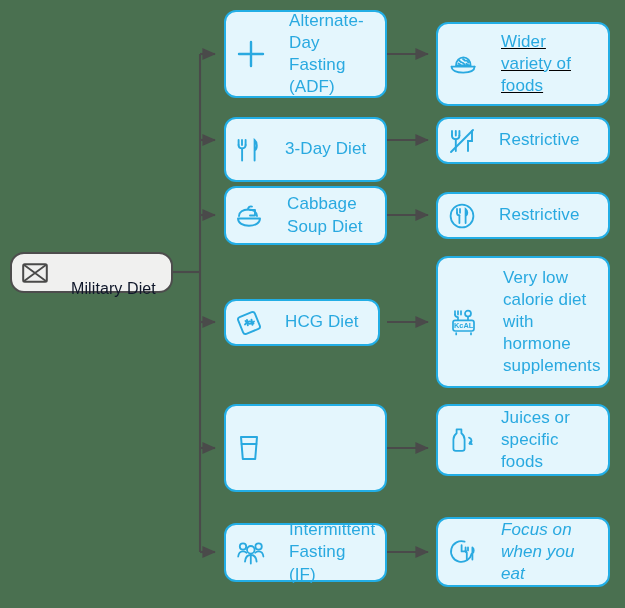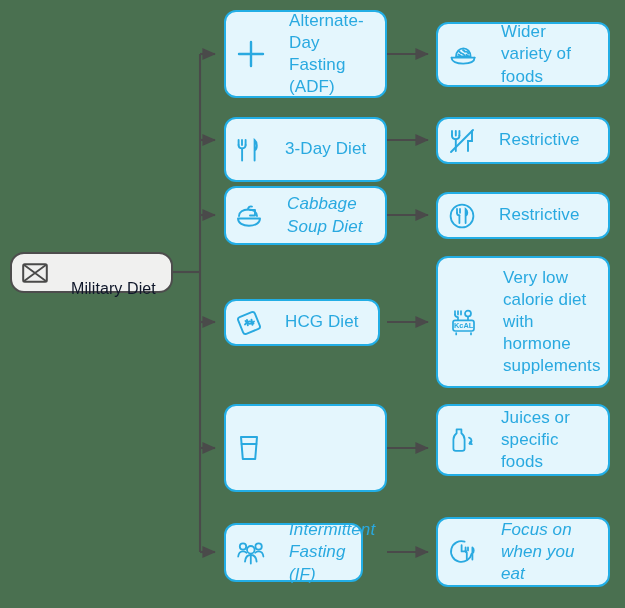--- a/index.html
+++ b/index.html
@@ -138,21 +138,21 @@
             <path d="M2.6,3 L2.6,8"></path>
           <path d="M2.6,8 C2.6,10.4 4,11.4 6.1,11.4 C8.2,11.4 9.6,10.4 9.6,8"></path>
           <path d="M6.1,11.4 L6.1,23.5"></path>
           <path d="M18.6,23.5 L18.6,3 C21.4,5.2 21.6,12 18.6,13.4"></path>
         </g>
       </svg>
     </span>
     <span class="label">3-Day Diet</span>
   </div>
 
-  <div class="node cyan lvl2" style="left:224px; top:186px; width:163px; height:59px;font-style:italic;">
+  <div class="node cyan lvl2" style="left:224px; top:186px; width:163px; height:59px;">
     <span class="icon">
       <svg width="28" height="26" viewBox="0 0 28 26">
         <g stroke="#29a9e0" stroke-width="1.9" fill="none" stroke-linejoin="round" stroke-linecap="round">
           <path d="M3,13 C3,9 7,6.5 12,6.5 C18,6.5 21,9.5 21,13"></path>
           <path d="M12,6.5 C12,4 14,3 16,3.6"></path>
           <path d="M2,15.5 C2,20 7,22.8 13,22.8 C19,22.8 24,20 24,15.5 L2,15.5 z"></path>
           <path d="M14,7 L19,7 L19,12.5 L14,12.5"></path>
         </g>
       </svg>
     </span>
@@ -177,38 +177,38 @@
     <span class="icon">
       <svg width="26" height="30" viewBox="0 0 26 30">
         <g stroke="#29a9e0" stroke-width="2" fill="none" stroke-linejoin="round" stroke-linecap="round">
           <path d="M5,4 L21,4 L19.2,26 L6.8,26 z"></path>
           <path d="M5.6,11 L20.4,11"></path>
         </g>
       </svg>
     </span>
   </div>
 
-  <div class="node cyan lvl2" style="left:224px; top:523px; width:139px; height:59px;font-style:italic;">
+  <div class="node cyan lvl2" style="left:224px; top:523px; width:163px; height:59px;">
     <span class="icon">
       <svg width="30" height="28" viewBox="0 0 30 28">
         <g stroke="#29a9e0" stroke-width="1.8" fill="none" stroke-linejoin="round" stroke-linecap="round">
           <circle cx="7" cy="7.5" r="3.2"></circle>
           <circle cx="22.6" cy="7.5" r="3.2"></circle>
           <circle cx="14.8" cy="10.8" r="3.8"></circle>
           <path d="M2.2,17.5 C2.6,13.6 4.6,12.3 7,12.3 C8.4,12.3 9.6,12.8 10.4,13.8"></path>
           <path d="M27.4,17.5 C27,13.6 25,12.3 22.6,12.3 C21.2,12.3 20,12.8 19.2,13.8"></path>
           <path d="M9,22.6 C9.4,17.8 11.8,16 14.8,16 C17.8,16 20.2,17.8 20.6,22.6"></path>
           <path d="M14.8,16 L14.8,24.5"></path>
         </g>
       </svg>
     </span>
     <span class="label">Intermittent Fasting (IF)</span>
   </div>
 
-  <div class="node cyan lvl3" style="left:436px; top:22px; width:174px; height:65px;">
+  <div class="node cyan lvl3" style="left:436px; top:22px; width:174px; height:84px;text-decoration:underline;">
     <span class="icon">
       <svg width="30" height="26" viewBox="0 0 30 26">
         <g stroke="#29a9e0" stroke-width="1.8" fill="none" stroke-linejoin="round" stroke-linecap="round">
           <path d="M8,14.5 C8,9.6 11.4,6.4 15.4,6.4 C19.4,6.4 22.6,9.6 22.6,14.5 z"></path>
           <path d="M11,9.4 L13.2,11.2 M15,8 L17.2,9.8 M18.8,9.6 L20.6,11.6 M10.4,12.4 L12.4,13.8 M14.6,11.6 L16.6,13.4 M18.4,12.8 L20.2,14.2"></path>
           <path d="M3.6,15.6 C3.6,19.6 8.8,21.6 15.2,21.6 C21.6,21.6 26.6,19.6 26.6,15.6"></path>
           <path d="M3.6,15.6 L26.6,15.6"></path>
         </g>
       </svg>
     </span>

